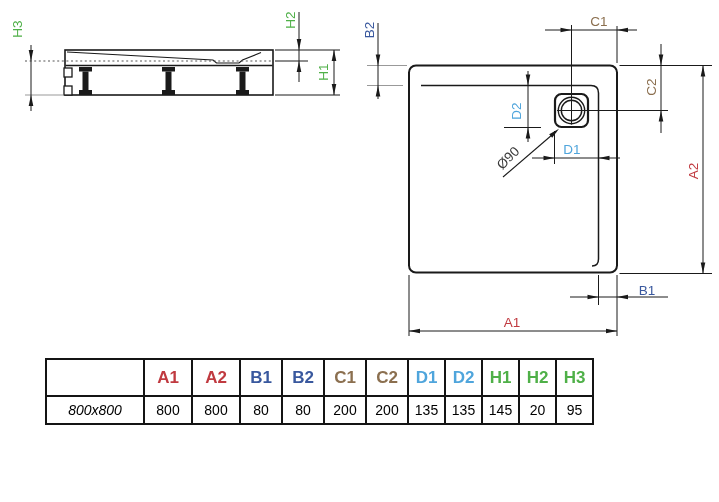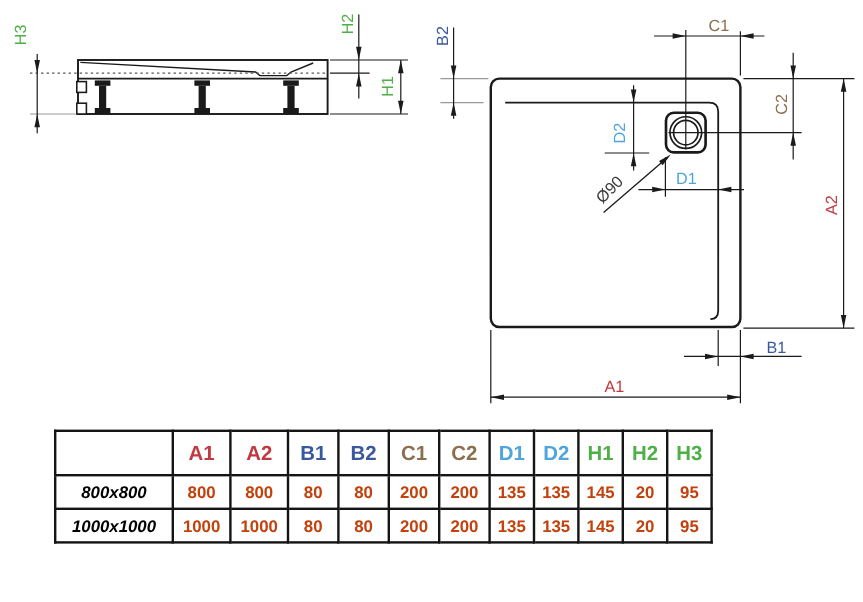--- a/index.html
+++ b/index.html
@@ -3,22 +3,22 @@
 <meta charset="utf-8">
 <style>
   html,body{margin:0;padding:0;background:#fff;}
   #stage{position:relative;width:719px;height:502px;background:#fff;overflow:hidden;
          font-family:"Liberation Sans","DejaVu Sans",sans-serif;}
   svg text{font-family:"Liberation Sans","DejaVu Sans",sans-serif;font-size:13.5px;}
   #spec-table{position:absolute;left:45px;top:358px;border-collapse:collapse;table-layout:fixed;}
   #spec-table td,#spec-table th{border:2px solid #141414;text-align:center;vertical-align:middle;
       padding:0;background:#fff;overflow:hidden;}
   #spec-table thead th{height:35px;font-size:17px;font-weight:bold;}
-  #spec-table tbody td,#spec-table tbody th{height:26px;font-size:14px;font-weight:bold;color:#c2410c;}
-  #spec-table tbody th.rowname{font-weight:bold;font-style:italic;font-size:14px;color:#000;}
+  #spec-table tbody td,#spec-table tbody th{height:26px;font-size:14px;font-weight:normal;color:#000000;}
+  #spec-table tbody th.rowname{font-weight:normal;font-style:italic;font-size:14px;color:#000;}
 </style>
 </head>
 <body>
 
 <div id="stage">
 
 <svg width="719" height="352" viewBox="0 0 719 352">
   <g stroke="#1a1a1a" fill="none">
 
     <g>
@@ -201,30 +201,16 @@
       <td>80</td>
       <td>80</td>
       <td>200</td>
       <td>200</td>
       <td>135</td>
       <td>135</td>
       <td>145</td>
       <td>20</td>
       <td>95</td>
     </tr>
-    <tr>
-      <th class="rowname">1000x1000</th>
-      <td>1000</td>
-      <td>1000</td>
-      <td>80</td>
-      <td>80</td>
-      <td>200</td>
-      <td>200</td>
-      <td>135</td>
-      <td>135</td>
-      <td>145</td>
-      <td>20</td>
-      <td>95</td>
-    </tr>
   </tbody>
 </table>
 
 </div>
 
 </body></html>

